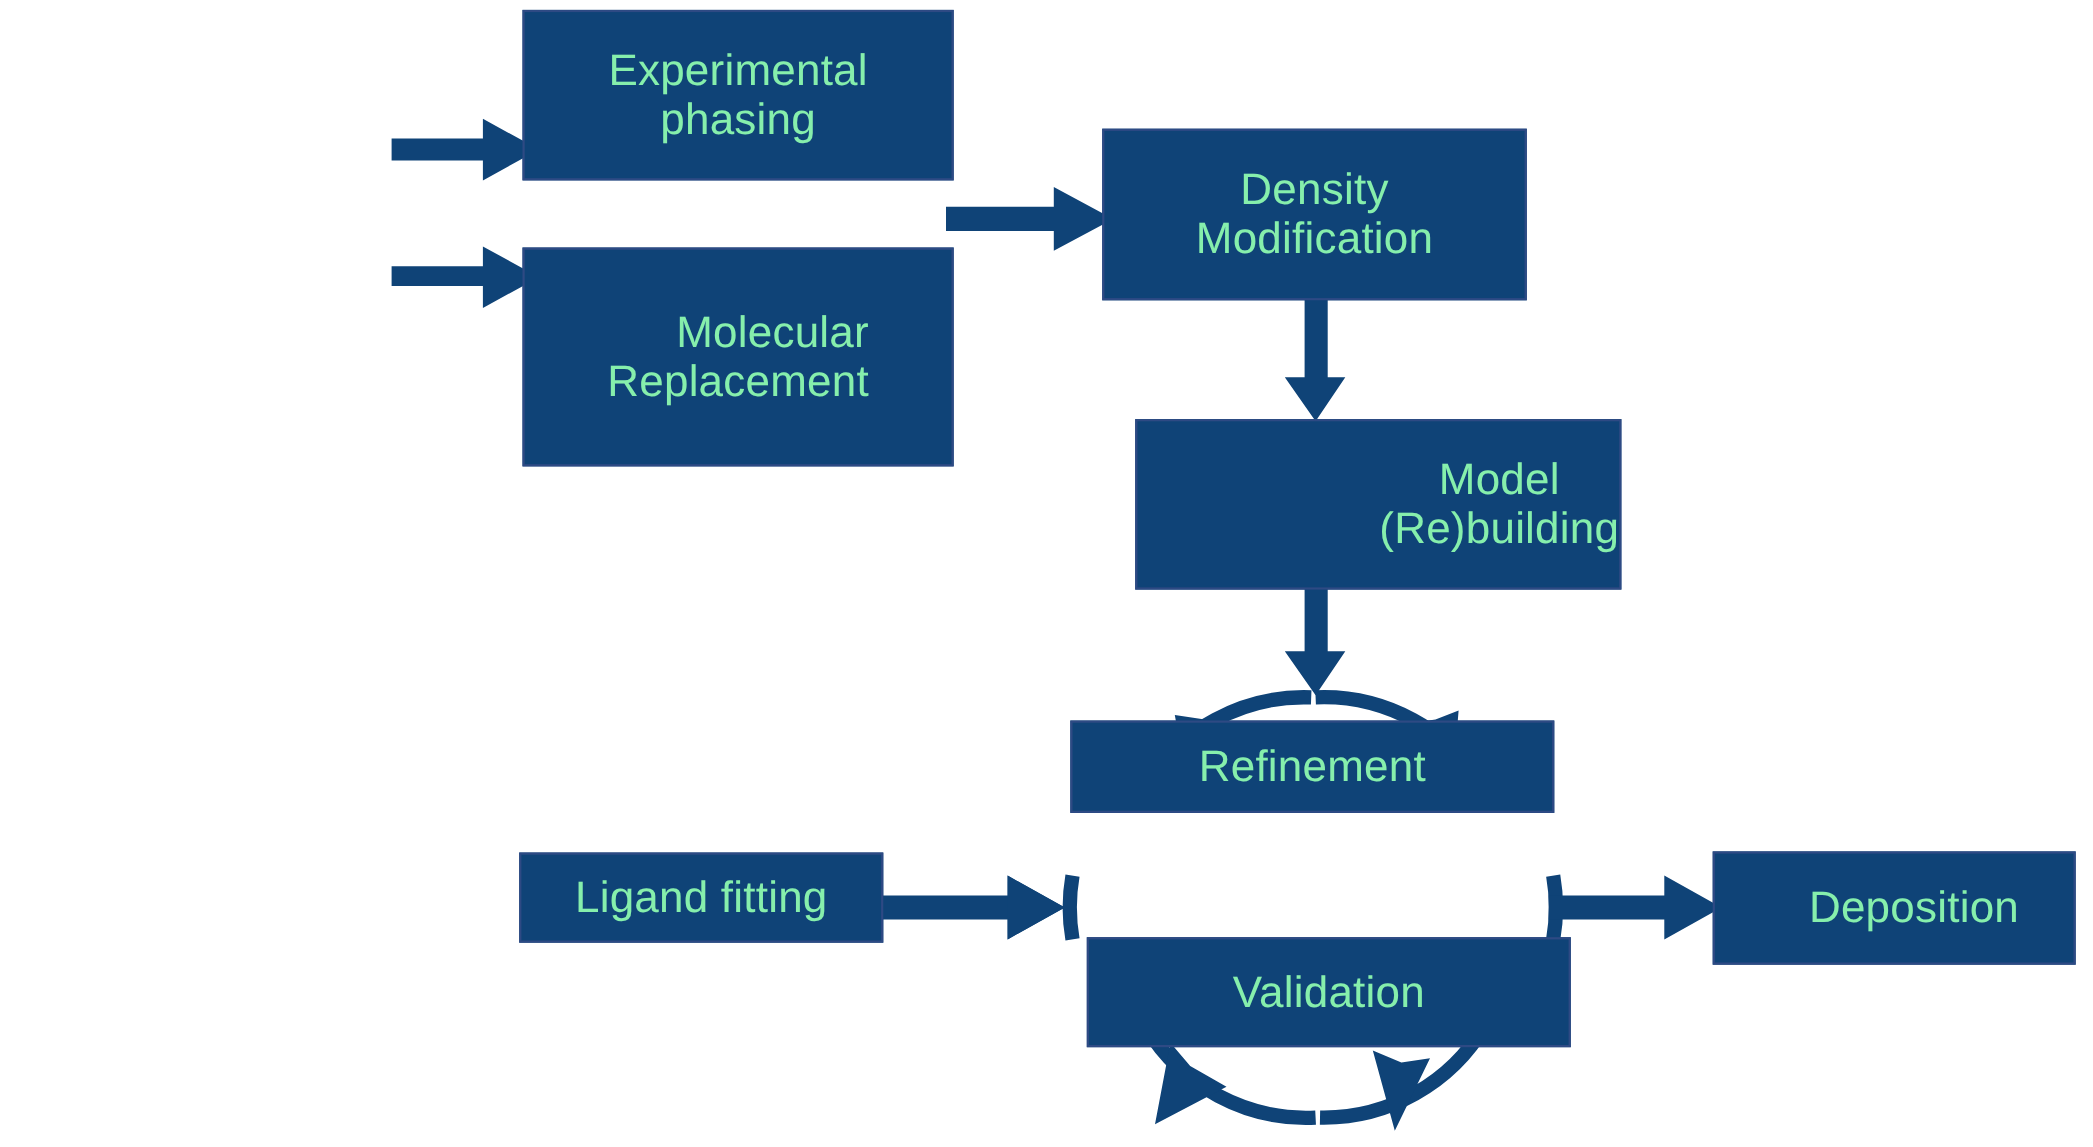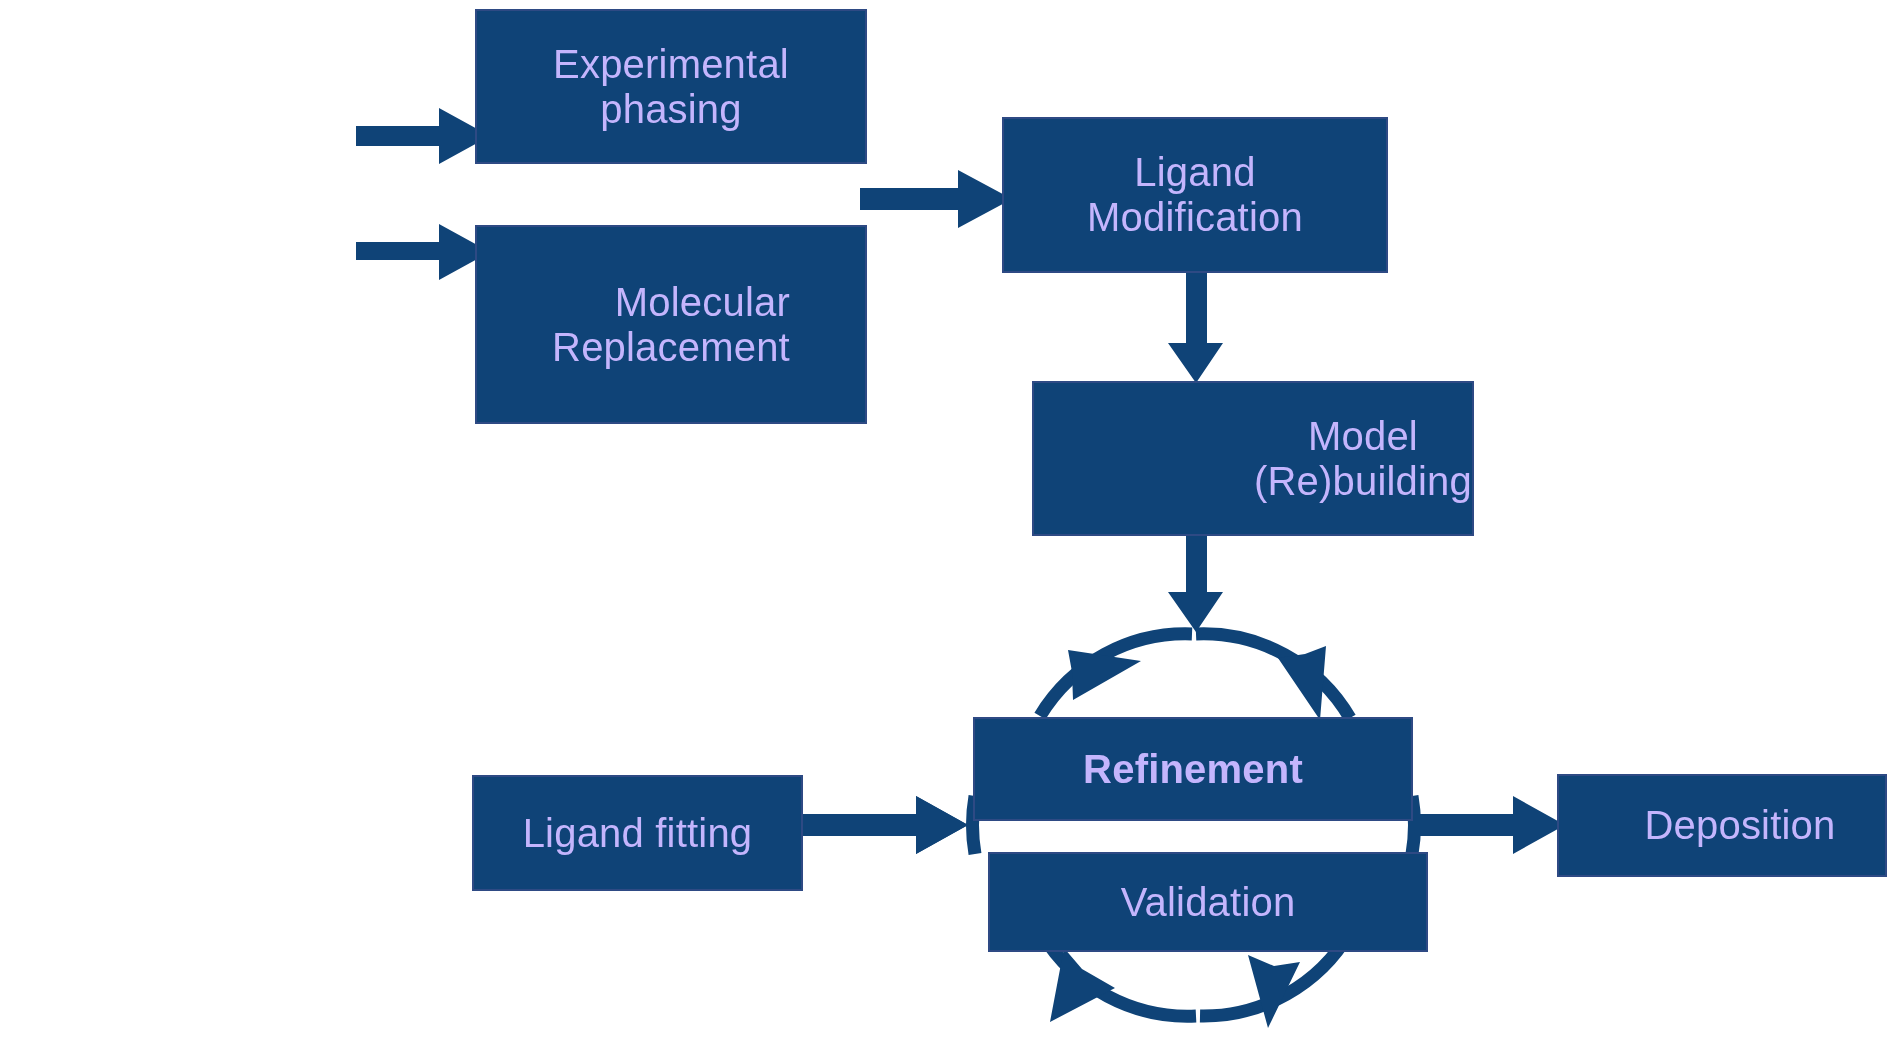--- a/index.html
+++ b/index.html
@@ -13,21 +13,21 @@
     height: 1043px;
     background: #ffffff;
     overflow: hidden;
     font-family: "Liberation Sans", sans-serif;
   }
   .node {
     position: absolute;
     box-sizing: border-box;
     background: #0F4377;
     border: 2px solid #2E4A84;
-    color: #c4b5fd;
+    color: #86efac;
     display: flex;
     align-items: center;
     justify-content: center;
     text-align: center;
     line-height: 1.12;
     font-size: 40px;
     font-weight: 400;
     letter-spacing: 0.2px;
     white-space: pre-line;
     z-index: 3;
@@ -115,38 +115,38 @@
     <span>Experimental
 phasing</span>
   </div>
 
   <div class="node" style="left:475px; top:225px; width:392px; height:199px;text-align:right;">
     <span>Molecular
 Replacement</span>
   </div>
 
   <div class="node" style="left:1002px; top:117px; width:386px; height:156px;">
-    <span>Ligand
+    <span>Density
 Modification</span>
   </div>
 
   <div class="node" style="left:1032px; top:381px; width:442px; height:155px;justify-content:flex-end;">
     <span>Model
 (Re)building</span>
   </div>
 
-  <div class="node cycle-node" style="left:973px; top:717px; width:440px; height:104px;font-weight:bold;">
+  <div class="node cycle-node" style="left:973px; top:655px; width:440px; height:84px;">
     <span>Refinement</span>
   </div>
 
   <div class="node cycle-node" style="left:973px; top:852px; width:440px; height:100px;margin-left:15px;">
     <span>Validation</span>
   </div>
 
-  <div class="node" style="left:472px; top:775px; width:331px; height:116px;align-items:center;">
+  <div class="node" style="left:472px; top:775px; width:331px; height:82px;align-items:center;">
     <span>Ligand fitting</span>
   </div>
 
   <div class="node" style="left:1557px; top:774px; width:330px; height:103px;padding-left:36px;">
     <span>Deposition</span>
   </div>
 
   <svg class="layer over" viewBox="0 0 1903 1043">
     <g>
       <path class="arrow-shape" d="M 916 796 L 968 825 L 916 854 Z"></path>

